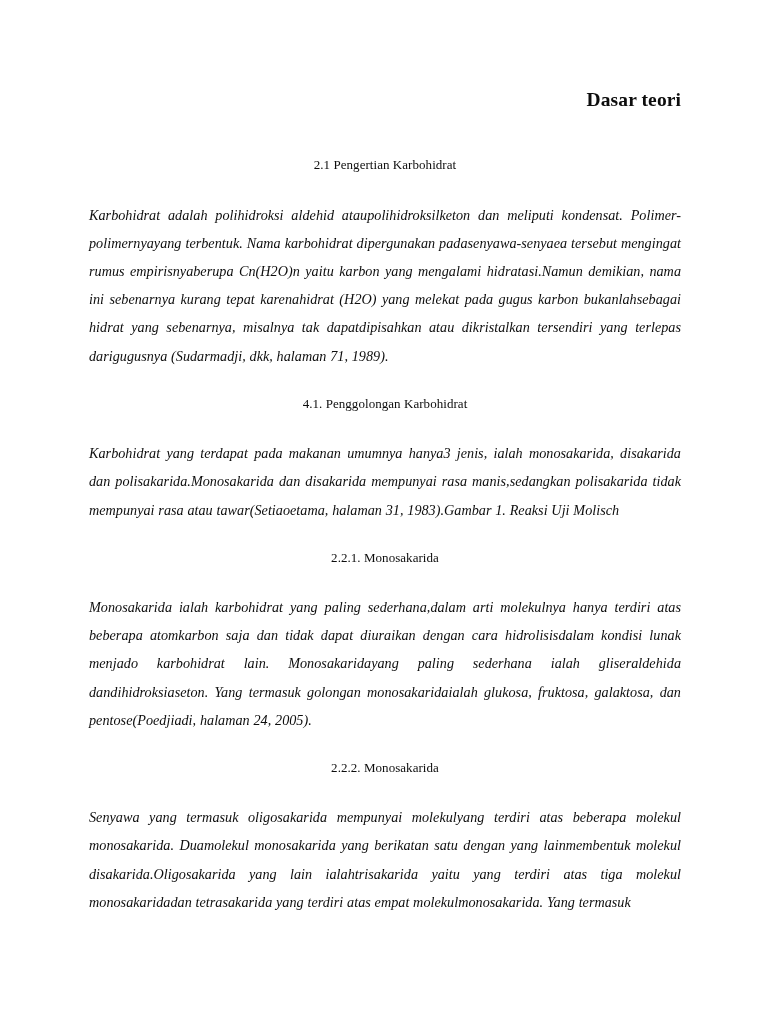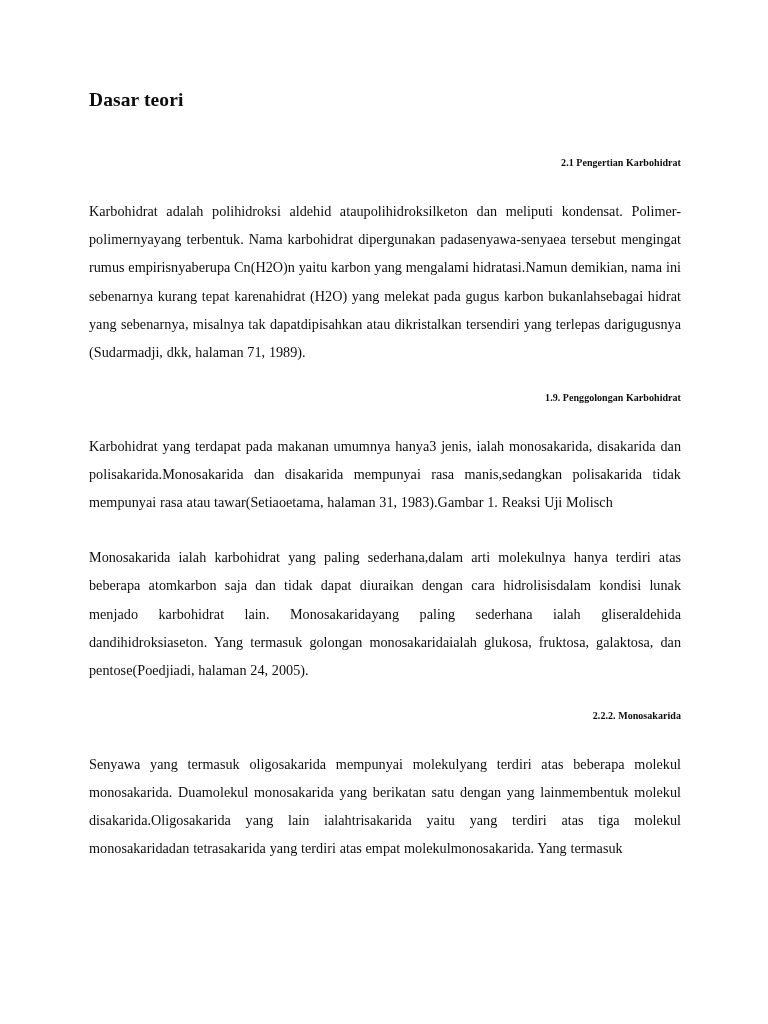--- a/index.html
+++ b/index.html
@@ -27,65 +27,66 @@
   .content {
     position: absolute;
     left: 89px;
     top: 0;
     width: 592px;
   }
 
   .doc-title {
     font-size: 19.5px;
     font-weight: bold;
-    text-align: left;
+    text-align: right;
     letter-spacing: 0.1px;
     margin-top: 88px;
     line-height: 1.2;
   }
 
   .heading {
-    font-size: 10px;
-    font-weight: bold;
-    text-align: right;
+    font-size: 13px;
+    font-weight: normal;
+    text-align: center;
     line-height: 1.25;
     letter-spacing: 0.05px;
   }
 
   .para {
     font-size: 14.2px;
     font-weight: normal;
     text-align: justify;
     text-justify: inter-word;
     line-height: 28.2px;
     letter-spacing: 0.02px;
     word-spacing: 0.2px;
   }
 
   
   .gap-h1 { margin-top: 46px; }   
-  .gap-ph { margin-top: 27px; }   
+  .gap-ph { margin-top: 27px; font-style: italic; }   
   .gap-hp { margin-top: 26px; }   
 </style>
 </head>
 <body>
 
 <div class="page">
   <div class="content">
 
     <h1 class="doc-title">Dasar teori</h1>
 
     <div class="heading gap-h1">2.1 Pengertian Karbohidrat</div>
 
     <p class="para gap-ph">Karbohidrat adalah polihidroksi aldehid ataupolihidroksilketon dan meliputi kondensat. Polimer-polimernyayang terbentuk. Nama karbohidrat dipergunakan padasenyawa-senyaea tersebut mengingat rumus empirisnyaberupa Cn(H2O)n yaitu karbon yang mengalami hidratasi.Namun demikian, nama ini sebenarnya kurang tepat karenahidrat (H2O) yang melekat pada gugus karbon bukanlahsebagai hidrat yang sebenarnya, misalnya tak dapatdipisahkan atau dikristalkan tersendiri yang terlepas darigugusnya (Sudarmadji, dkk, halaman 71, 1989).</p>
 
-    <div class="heading gap-hp">1.9. Penggolongan Karbohidrat</div>
+    <div class="heading gap-hp">4.1. Penggolongan Karbohidrat</div>
 
     <p class="para gap-ph">Karbohidrat yang terdapat pada makanan umumnya hanya3 jenis, ialah monosakarida, disakarida dan polisakarida.Monosakarida dan disakarida mempunyai rasa manis,sedangkan polisakarida tidak mempunyai rasa atau tawar(Setiaoetama, halaman 31, 1983).Gambar 1. Reaksi Uji Molisch</p>
 
+    <div class="heading gap-hp">2.2.1. Monosakarida</div>
 
     <p class="para gap-ph">Monosakarida ialah karbohidrat yang paling sederhana,dalam arti molekulnya hanya terdiri atas beberapa atomkarbon saja dan tidak dapat diuraikan dengan cara hidrolisisdalam kondisi lunak menjado karbohidrat lain. Monosakaridayang paling sederhana ialah gliseraldehida dandihidroksiaseton. Yang termasuk golongan monosakaridaialah glukosa, fruktosa, galaktosa, dan pentose(Poedjiadi, halaman 24, 2005).</p>
 
     <div class="heading gap-hp">2.2.2. Monosakarida</div>
 
     <p class="para gap-ph">Senyawa yang termasuk oligosakarida mempunyai molekulyang terdiri atas beberapa molekul monosakarida. Duamolekul monosakarida yang berikatan satu dengan yang lainmembentuk molekul disakarida.Oligosakarida yang lain ialahtrisakarida yaitu yang terdiri atas tiga molekul monosakaridadan tetrasakarida yang terdiri atas empat molekulmonosakarida. Yang termasuk</p>
 
   </div>
 </div>
 

